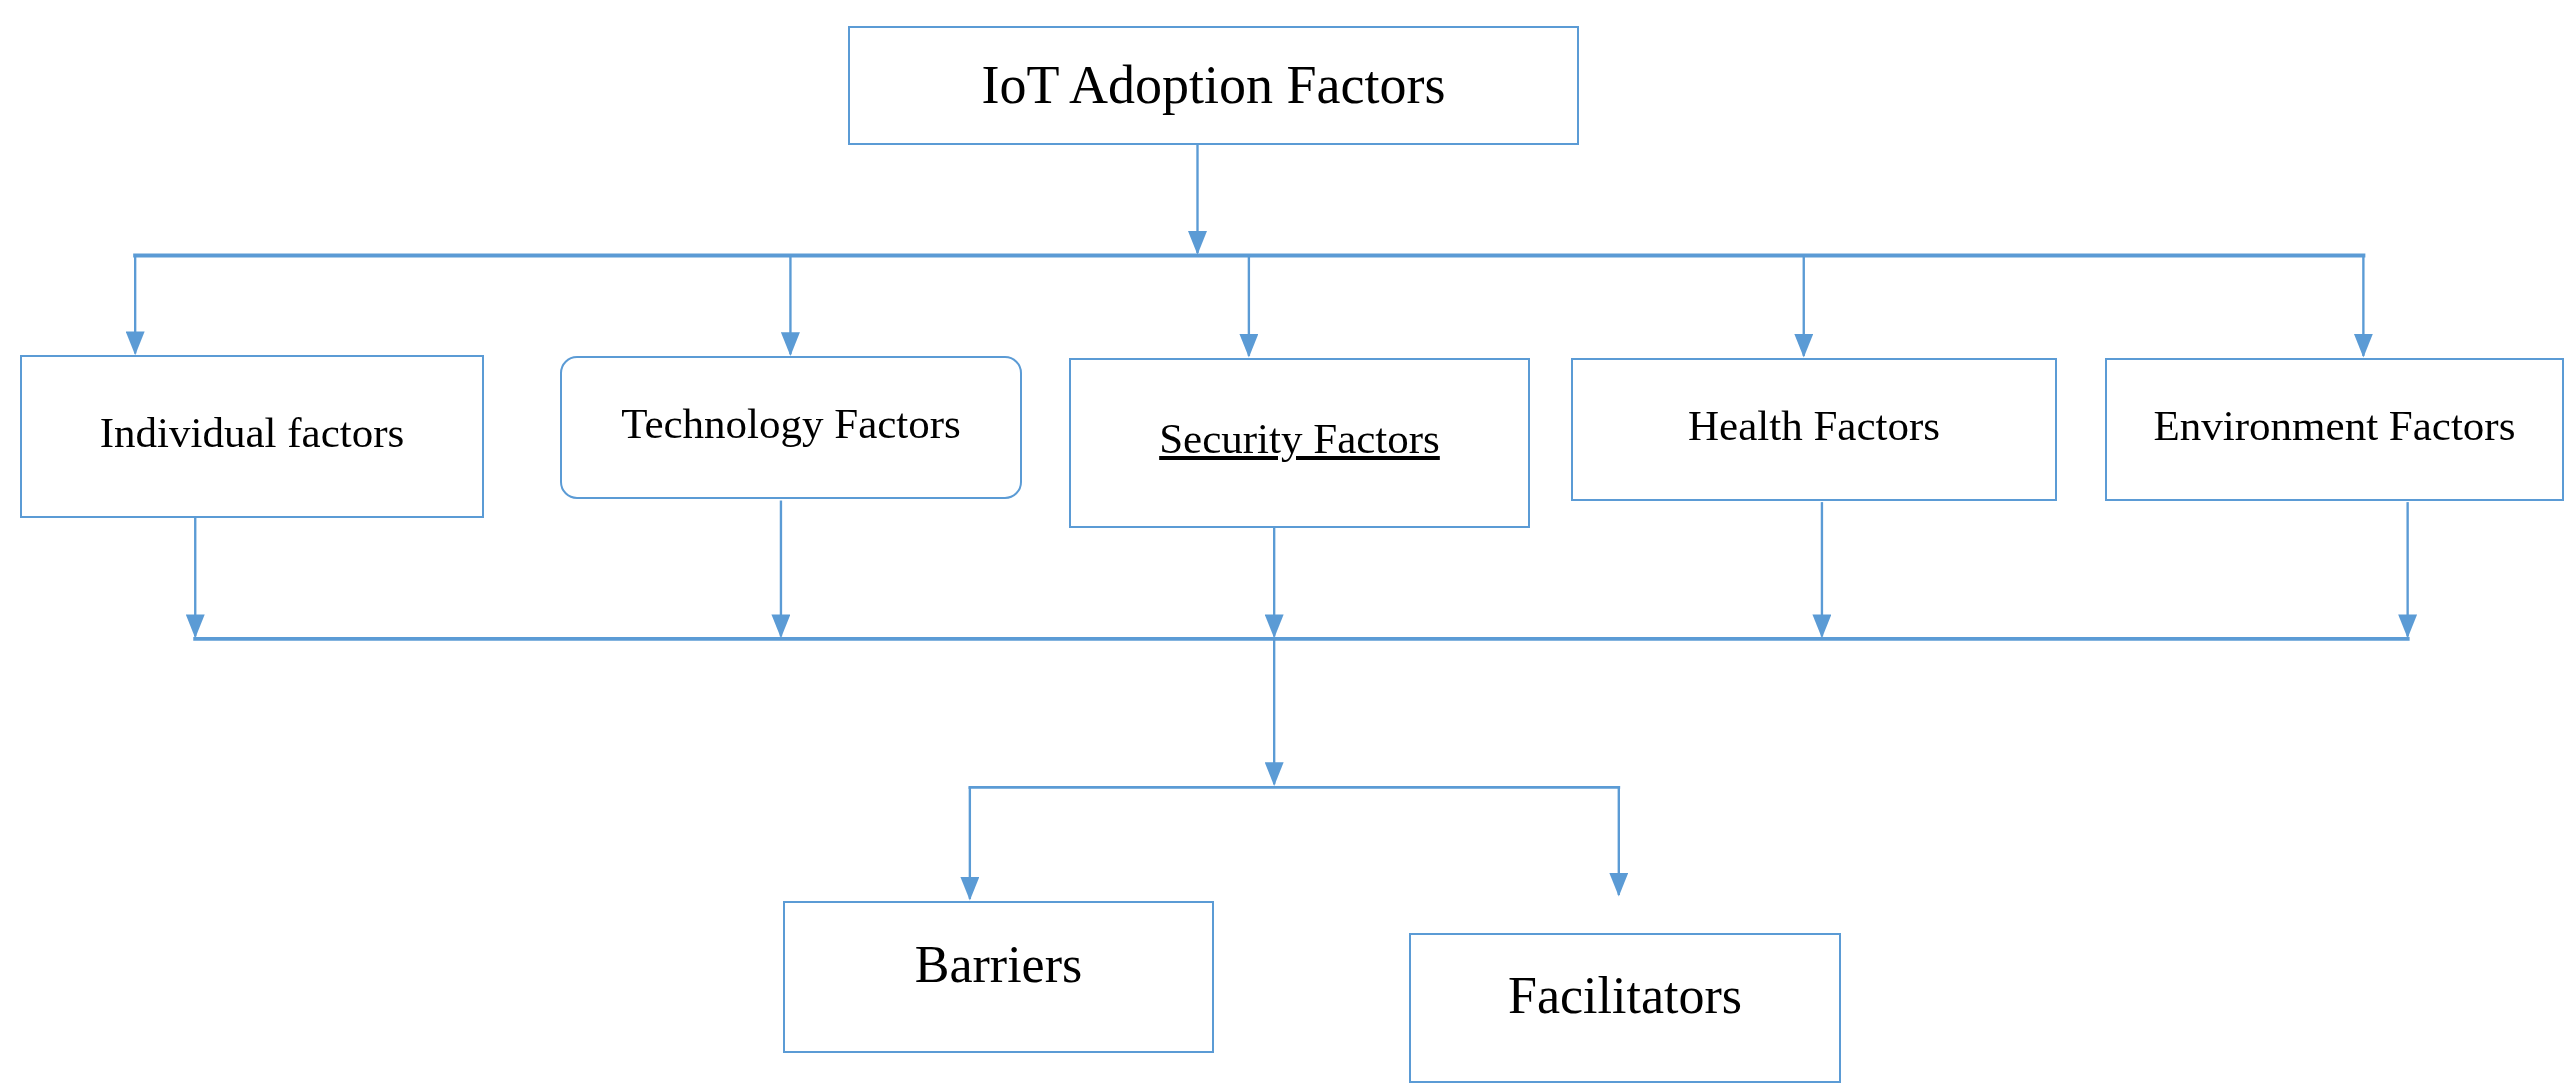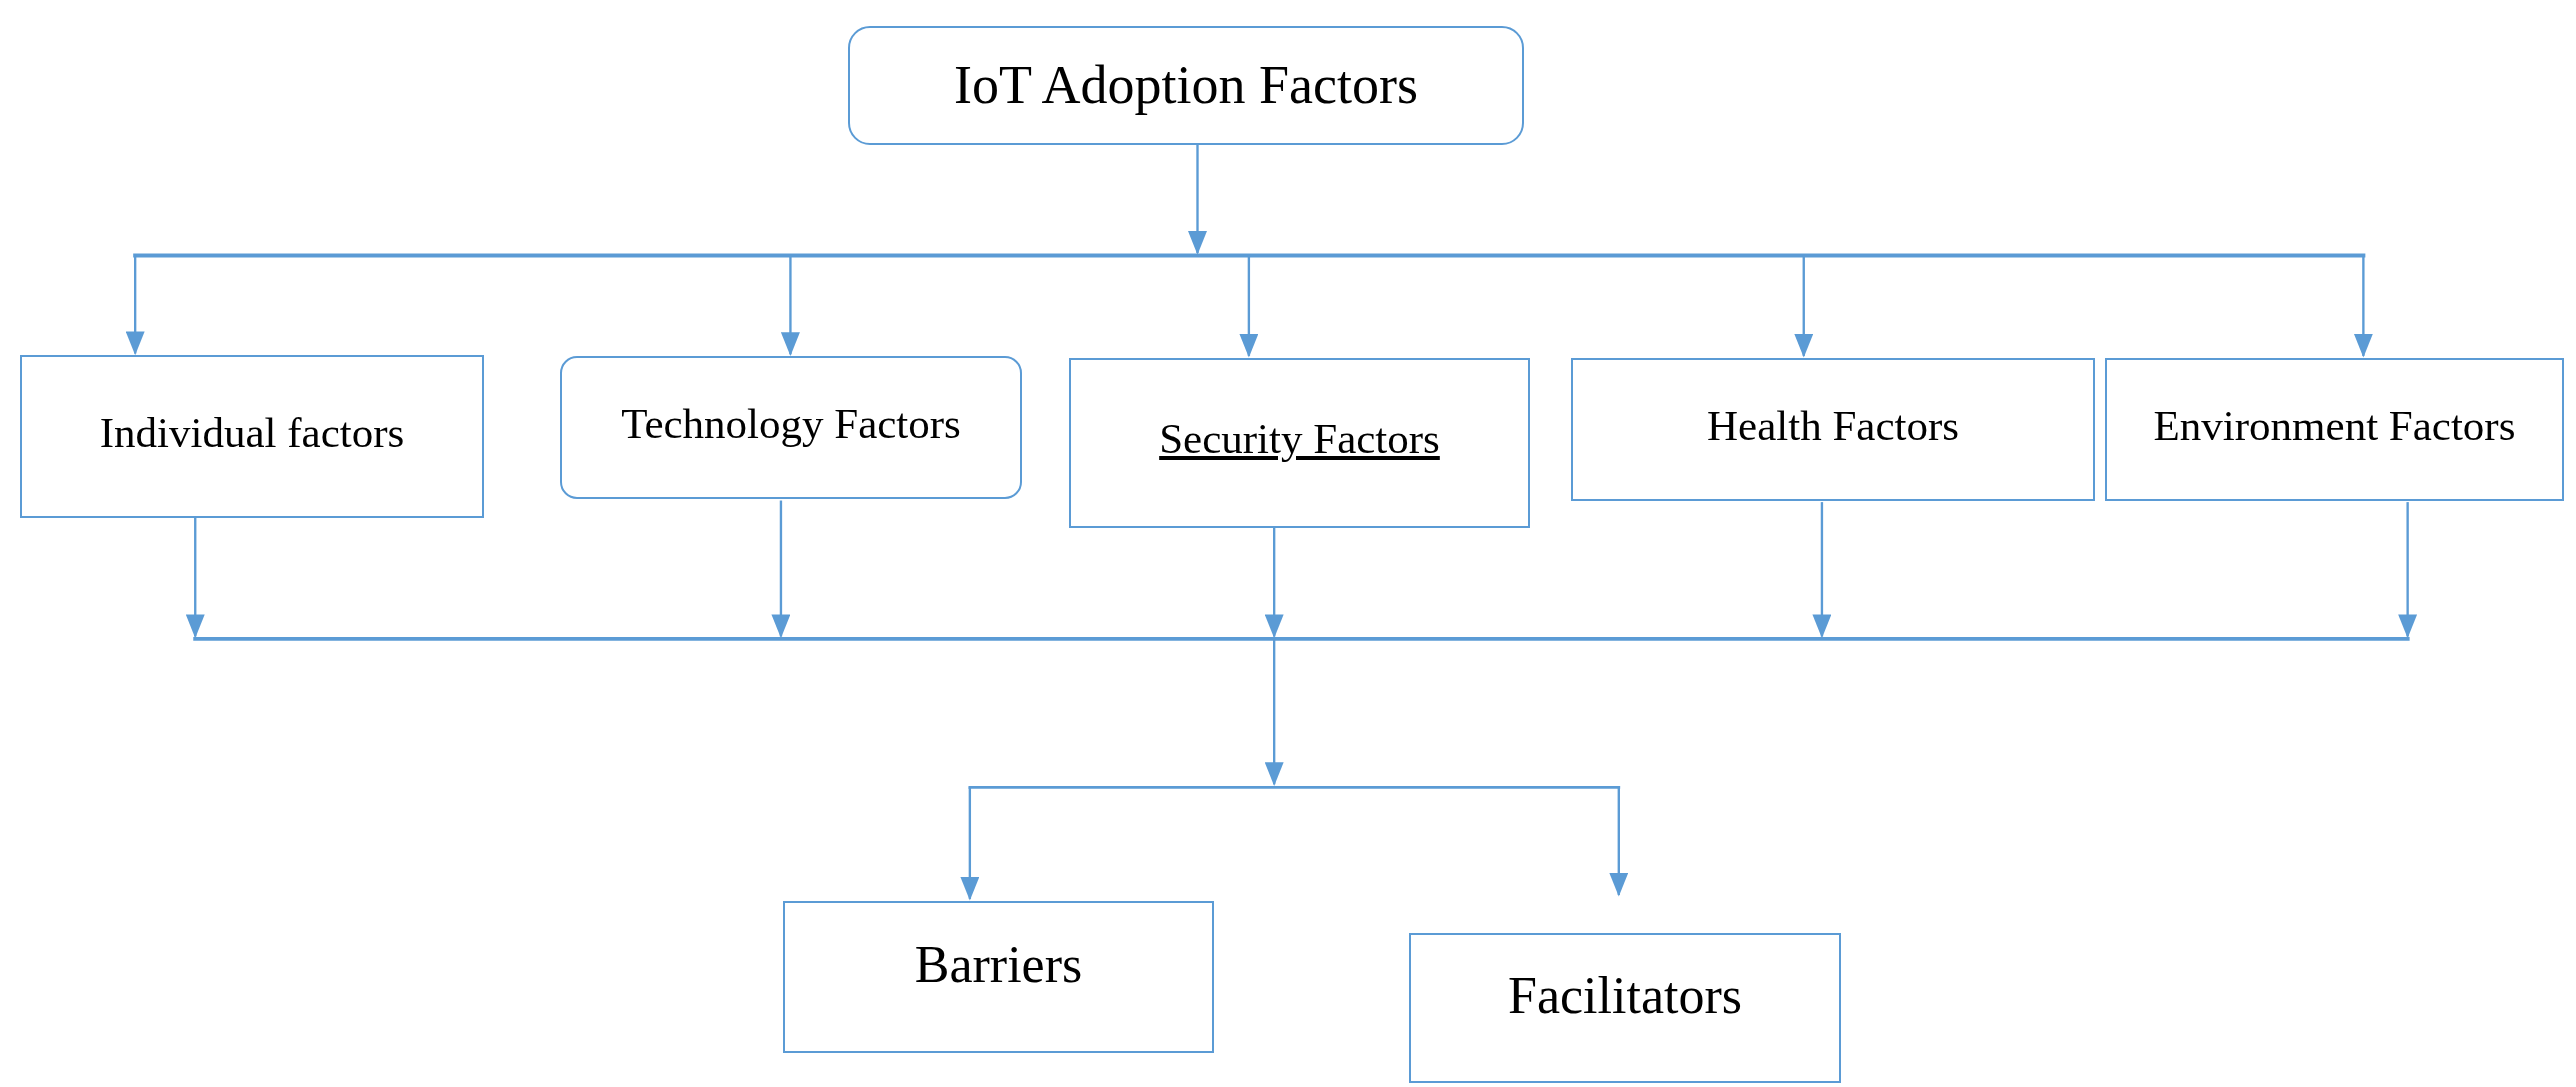--- a/index.html
+++ b/index.html
@@ -22,26 +22,26 @@
     position:absolute;
     box-sizing:border-box;
     border:2.8px solid var(--accent);
     background:#ffffff;
     color:var(--ink);
     display:flex; align-items:center; justify-content:center;
     text-align:center;
     white-space:nowrap;
     line-height:1.1;
   }
-  #n-root { left:848px; top:26px;  width:676px; height:119px; font-size:54px;border-radius:22px; }
+  #n-root { left:848px; top:26px;  width:731px; height:119px; font-size:54px; }
   .factor { font-size:43px; padding-bottom:8px; }
   #n-f1 { left:20px;   top:355px; width:464px; height:163px; }
   #n-f2 { left:560px;  top:356px; width:462px; height:143px;border-radius:17px; }
   #n-f3 { left:1069px; top:358px; width:461px; height:170px;text-decoration:underline; }
-  #n-f4 { left:1571px; top:358px; width:524px; height:143px; }
+  #n-f4 { left:1571px; top:358px; width:486px; height:143px; }
   #n-f5 { left:2105px; top:358px; width:459px; height:143px; }
   .outcome { font-size:52px; padding-bottom:24px; }
   #n-b1 { left:783px;  top:901px; width:431px; height:152px; }
   #n-b2 { left:1409px; top:899px; width:432px; height:150px;margin-top:34px; }
 </style>
 </head>
 <body>
 
 <div class="canvas">
 

